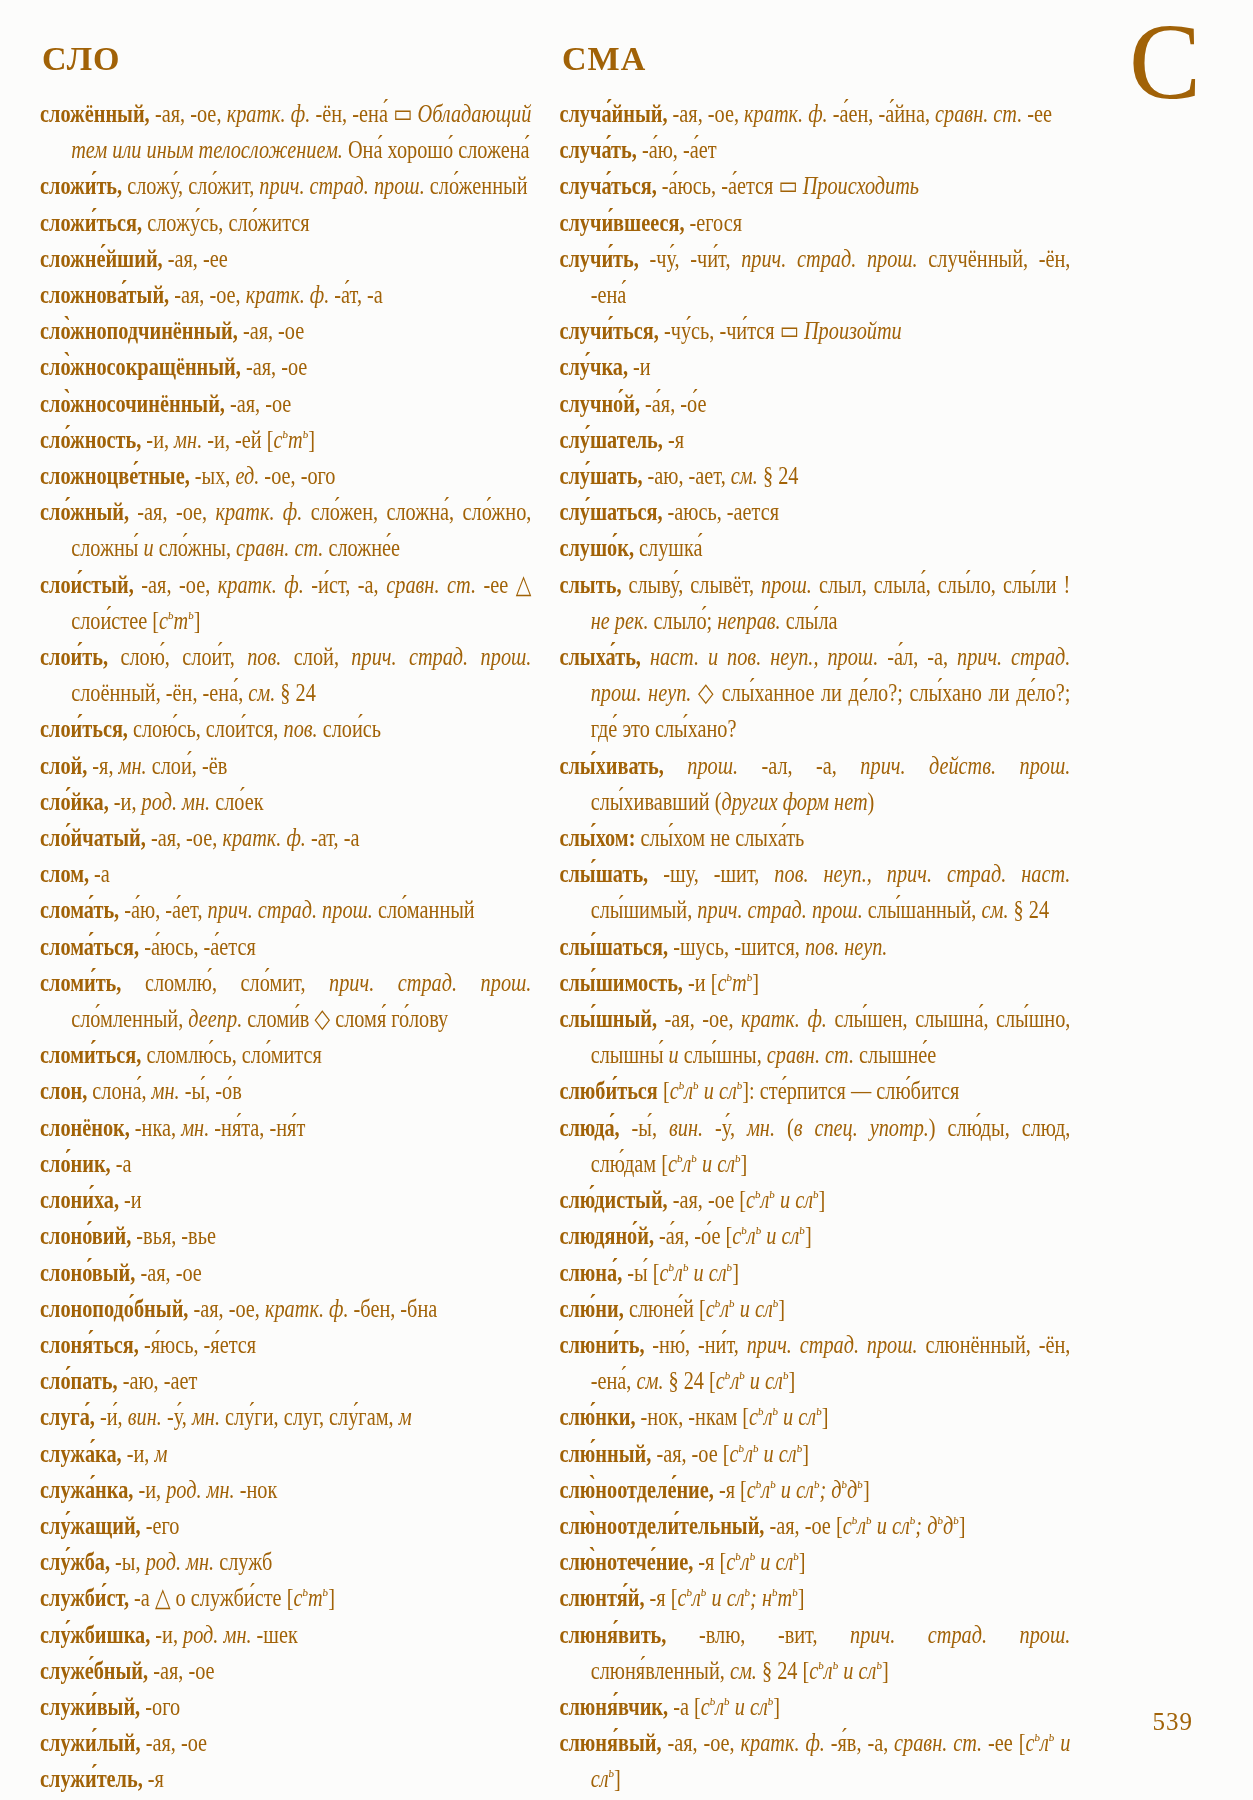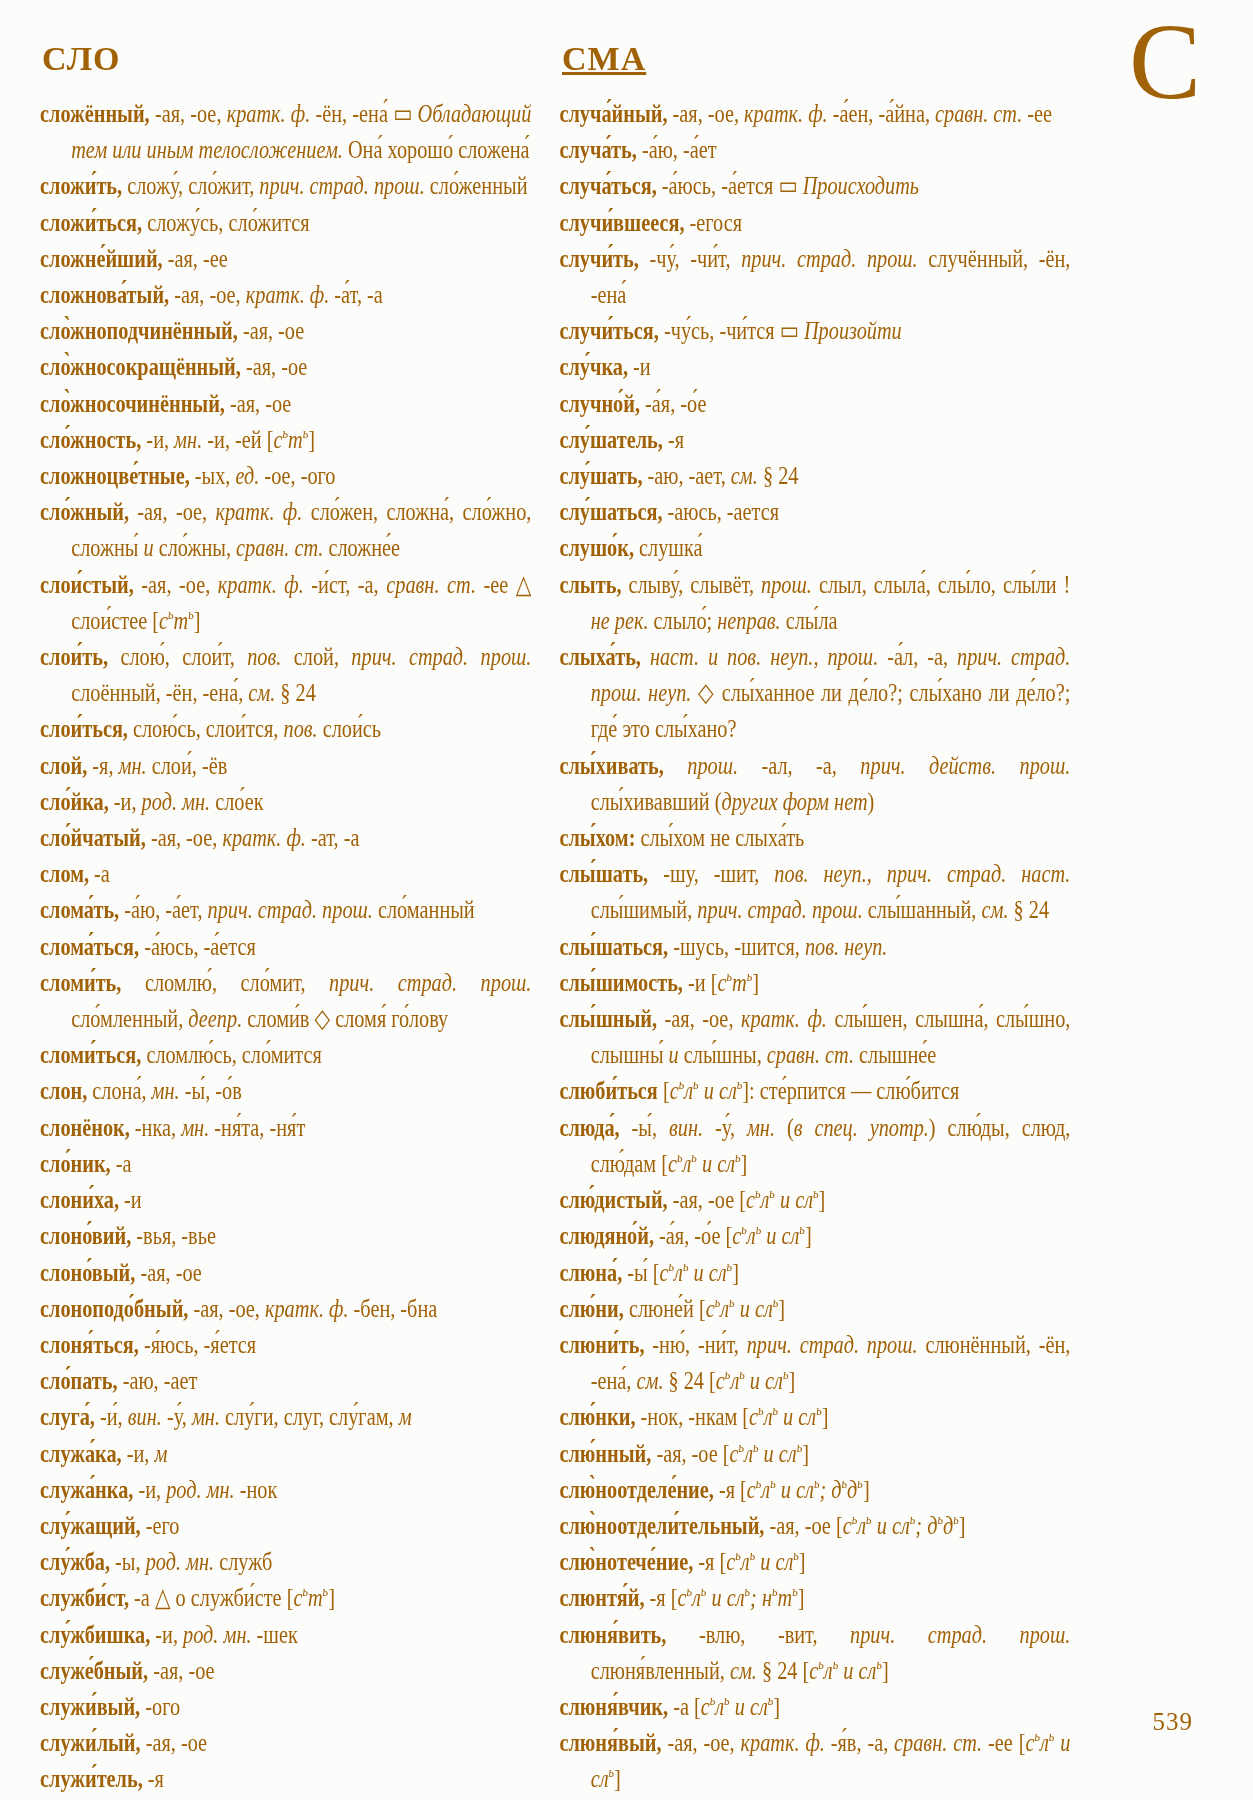--- a/index.html
+++ b/index.html
@@ -5,21 +5,21 @@
   html,body{margin:0;padding:0;background:#e8e8e8;}
   .page{
     position:relative;
     width:1253px;height:1800px;
     background:#fcfcfb;color:#a16207;
     font-family:"Liberation Serif","DejaVu Serif",serif;
     overflow:hidden;margin:0 auto;
   }
   .guide{position:absolute;font-weight:bold;font-size:34px;letter-spacing:1px;}
   .guide-left{left:42px;top:40px;}
-  .guide-right{left:562px;top:40px;text-decoration:underline;}
+  .guide-right{left:562px;top:40px;}
   .section-letter{
     position:absolute;right:52px;top:8px;
     font-size:108px;line-height:1;font-weight:500;
   }
   .columns{
     position:absolute;left:40px;top:96px;
     width:1330px;display:flex;gap:36px;
     transform:scaleX(0.78);transform-origin:0 0;
   }
   .col{font-size:26px;line-height:36.2px;}

